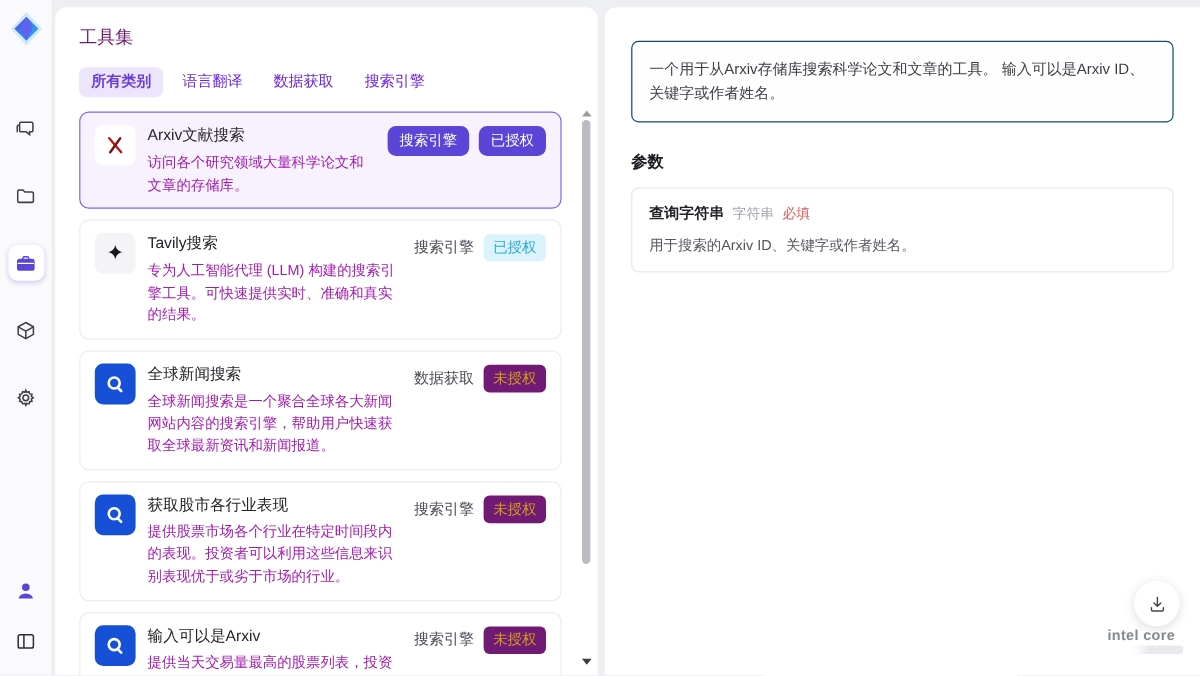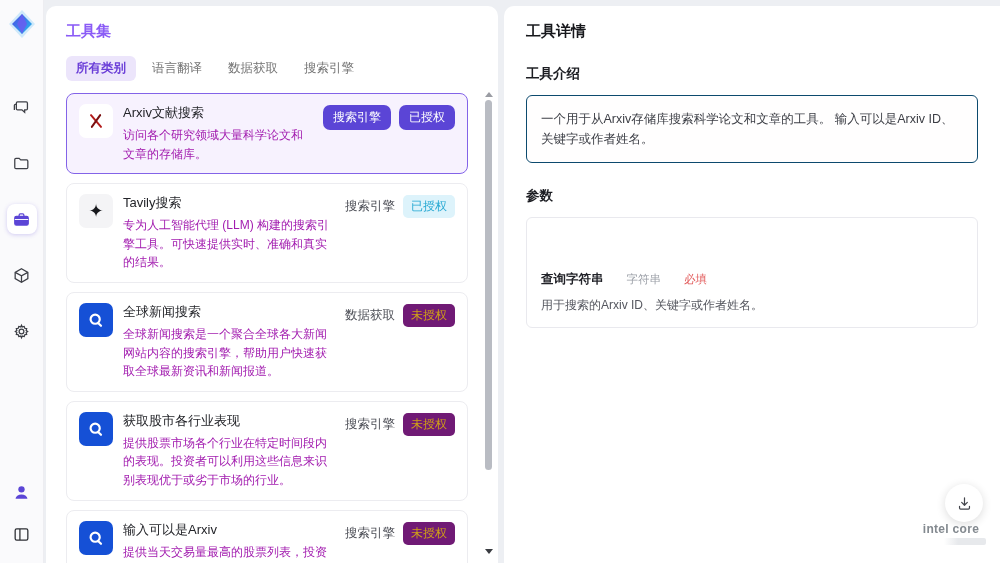--- a/index.html
+++ b/index.html
@@ -26,23 +26,23 @@
   .rail-bottom { margin-top:auto; margin-bottom:14px; display:flex; flex-direction:column; gap:12px; align-items:center; }
   .rail-bottom .avatar svg { fill:#5b45d6; stroke:none; }
   .rail-bottom .panel svg { stroke:#2c2e33; }
 
   
   .main {
     position:absolute; left:46px; top:6px; width:452px; height:557px;
     background:#ffffff; border-radius:10px 10px 0 0; overflow:hidden;
     padding:16px 18px 0 20px;
   }
-  .main-title { font-size:15px; font-weight:bold; color:#8b5cf6; }
+  .main-title { font-size:15px; font-weight:normal; color:#701a75; }
   .tabs { display:flex; align-items:center; gap:6px; margin-top:15px; }
-  .tab { font-size:12.5px; color:#737373; padding:4px 10px; border-radius:6px; cursor:pointer; white-space:nowrap; }
+  .tab { font-size:12.5px; color:#6d28d9; padding:4px 10px; border-radius:6px; cursor:pointer; white-space:nowrap; }
   .tab.active { color:#6b3fd8; background:#ece5fb; font-weight:bold; }
 
   .cards { margin-top:12px; padding-right:12px; }
   .card {
     display:flex; align-items:flex-start; gap:10px;
     border:1px solid #ececf0; border-radius:8px;
     padding:10px 12px; margin-bottom:9px; background:#fff; cursor:pointer;
   }
   .card.selected { border:1.5px solid #8363e8; background:#f7f2fe; }
   .tool-ic {
@@ -76,21 +76,21 @@
     position:absolute; left:504px; top:6px; width:496px; height:557px;
     background:#ffffff; border-radius:10px 0 0 0; padding:16px 22px;
   }
   .detail-title { font-size:15px; font-weight:bold; color:#17181c; }
   .section-h { font-size:13.5px; font-weight:bold; color:#1c1d22; margin-top:24px; }
   .info-box {
     border:1px solid #0c4a6e; border-radius:6px; background:#fffefe;
     padding:13px 14px; margin-top:12px; font-size:12.5px; color:#3c3e45; line-height:1.6;
   }
   .param-box { border:1px solid #e9e9ee; border-radius:6px; padding:13px 14px; margin-top:12px; }
-  .param-head { display:flex; align-items:baseline; gap:23px;margin-top:40px; }
+  .param-head { display:flex; align-items:baseline; gap:7px; }
   .param-name { font-size:12.5px; font-weight:bold; color:#222329; }
   .param-type { font-size:11.5px; color:#9ca0a8; }
   .param-req { font-size:11.5px; color:#e25a5a; }
   .param-desc { font-size:12px; color:#55575f; margin-top:9px; }
 
   
   .fab {
     position:absolute; right:17px; bottom:41px; width:38px; height:38px; border-radius:50%;
     background:#fff; box-shadow:0 2px 10px rgba(0,0,0,.14);
     display:flex; align-items:center; justify-content:center; cursor:pointer;
@@ -264,23 +264,21 @@
   </div>
 
   <div class="sb">
     <div class="arrow up"></div>
     <div class="thumb"></div>
     <div class="arrow down"></div>
   </div>
 </div>
 
 <div class="detail">
-  <div class="detail-title">工具详情</div>
-
-  <div class="section-h">工具介绍</div>
+
   <div class="info-box">一个用于从Arxiv存储库搜索科学论文和文章的工具。 输入可以是Arxiv ID、关键字或作者姓名。</div>
 
   <div class="section-h">参数</div>
   <div class="param-box">
     <div class="param-head">
       <span class="param-name">查询字符串</span>
       <span class="param-type">字符串</span>
       <span class="param-req">必填</span>
     </div>
     <div class="param-desc">用于搜索的Arxiv ID、关键字或作者姓名。</div>

